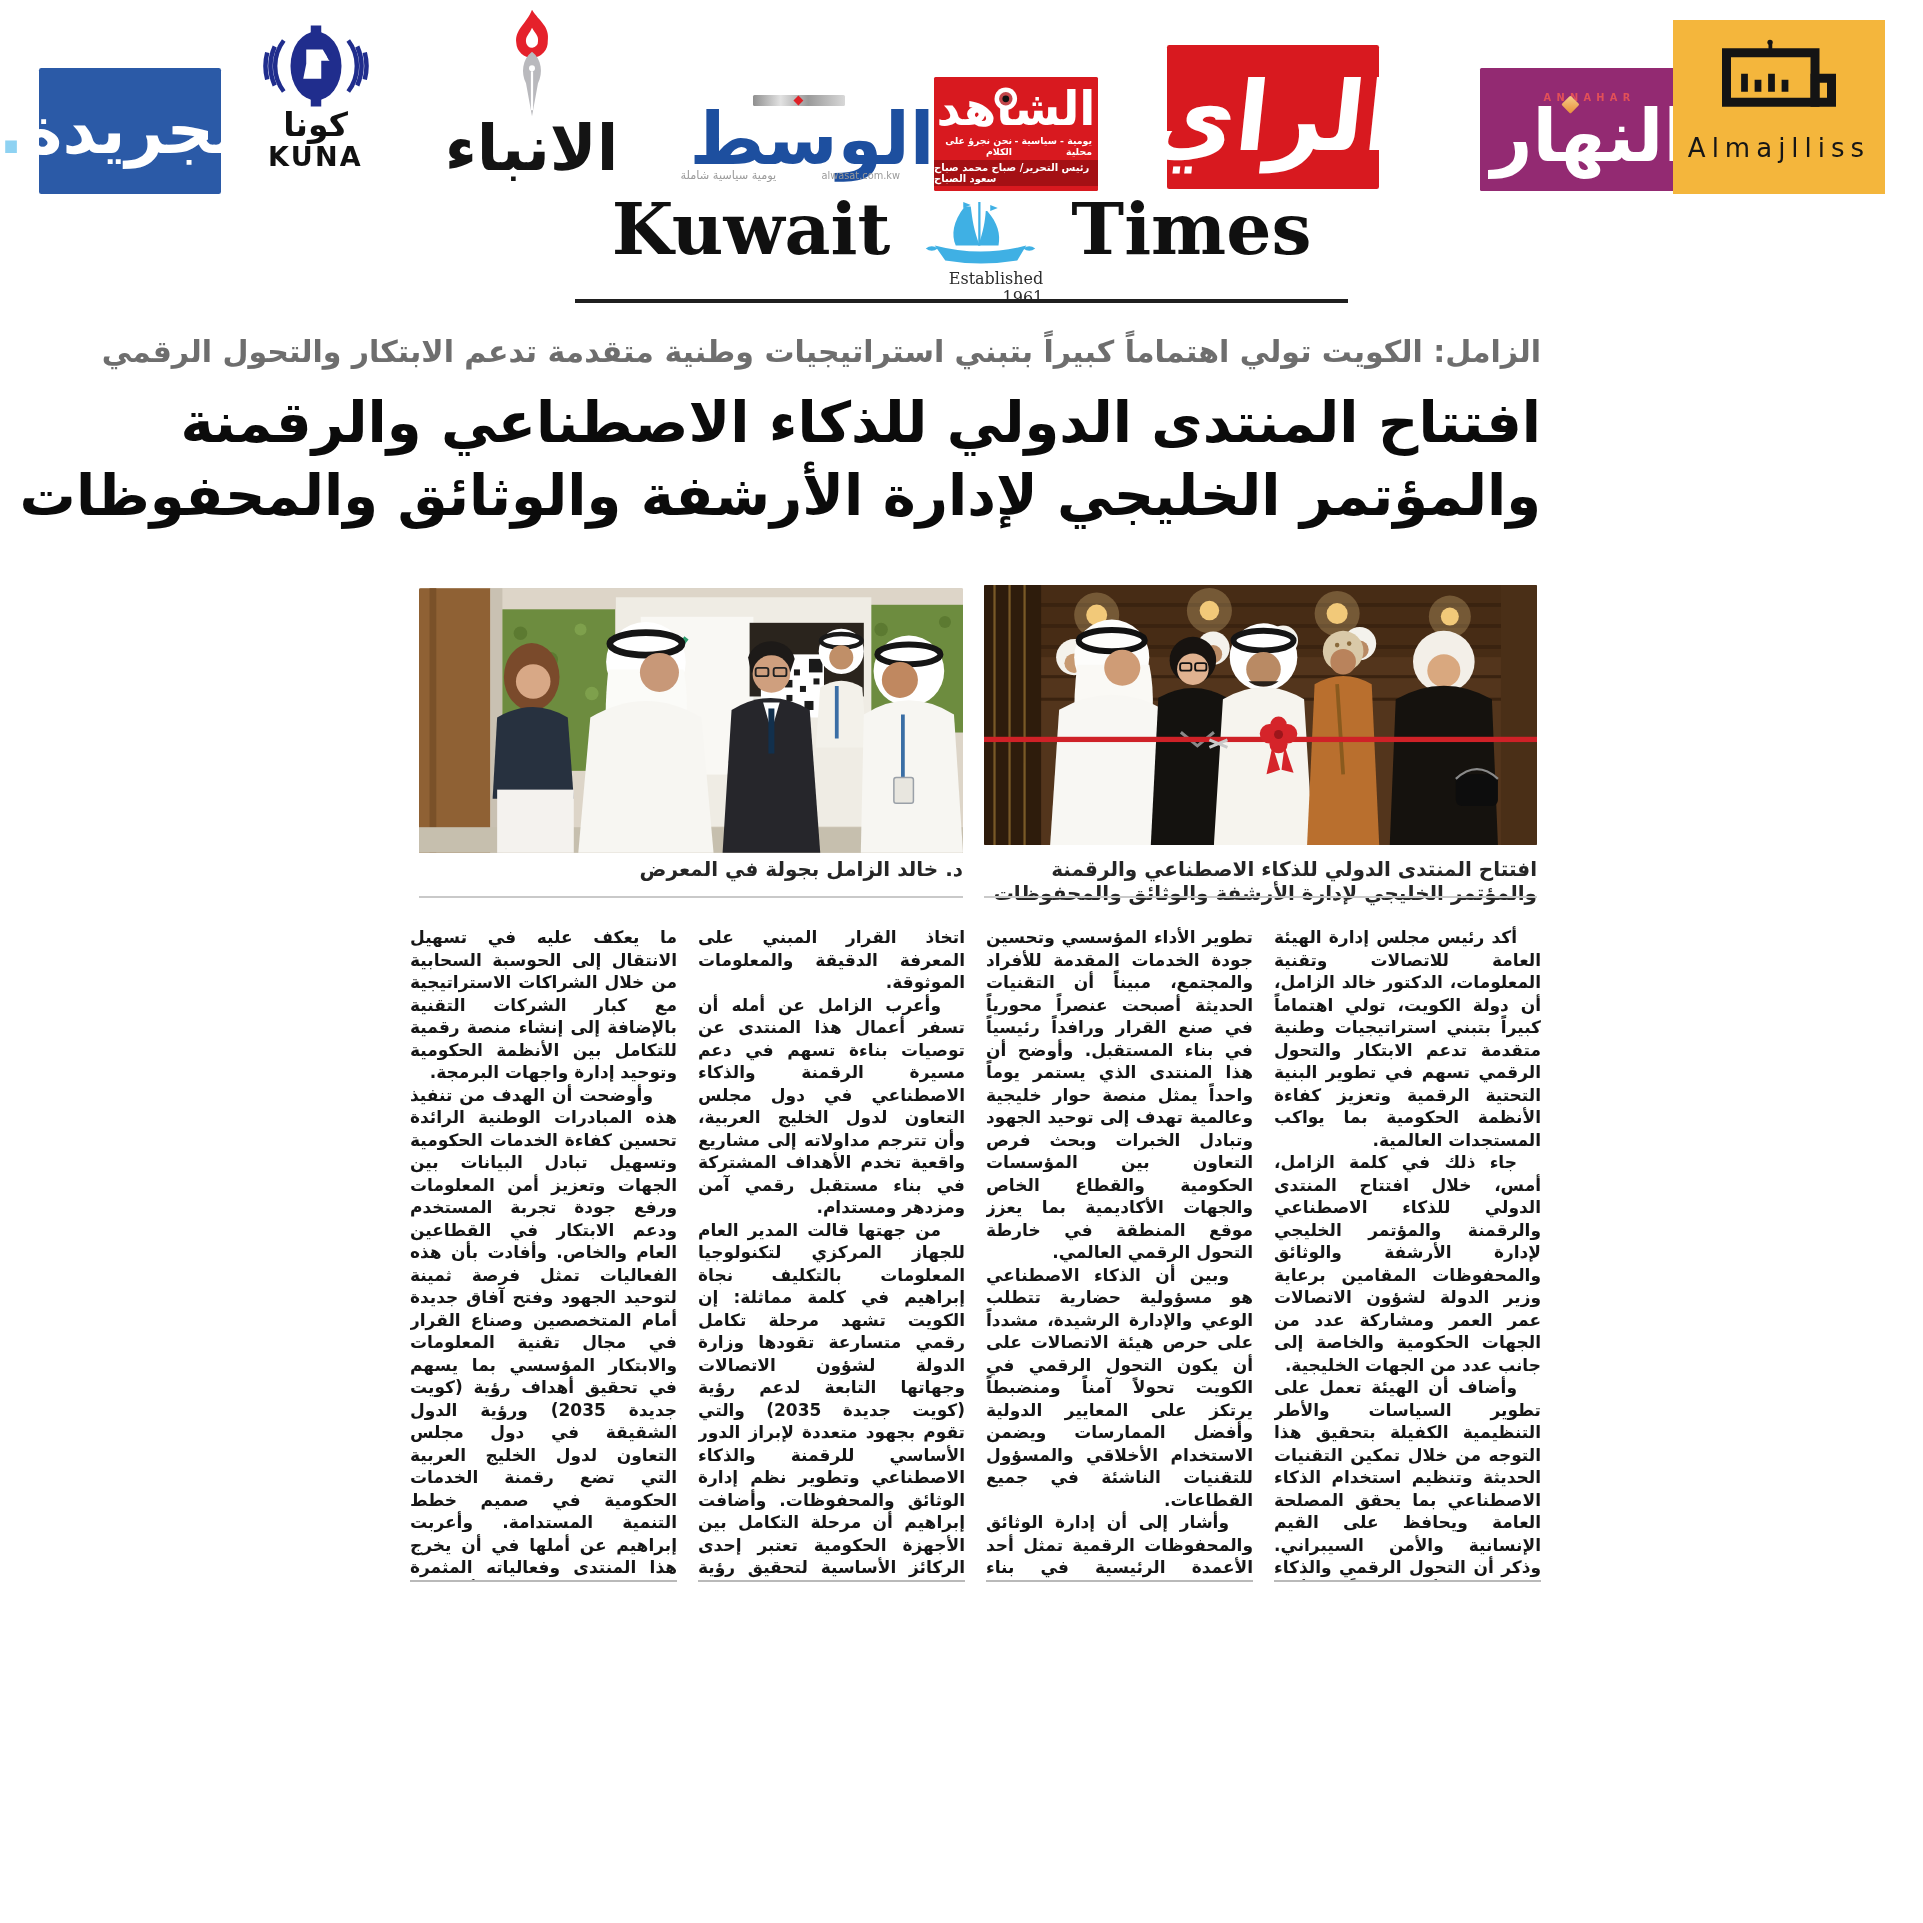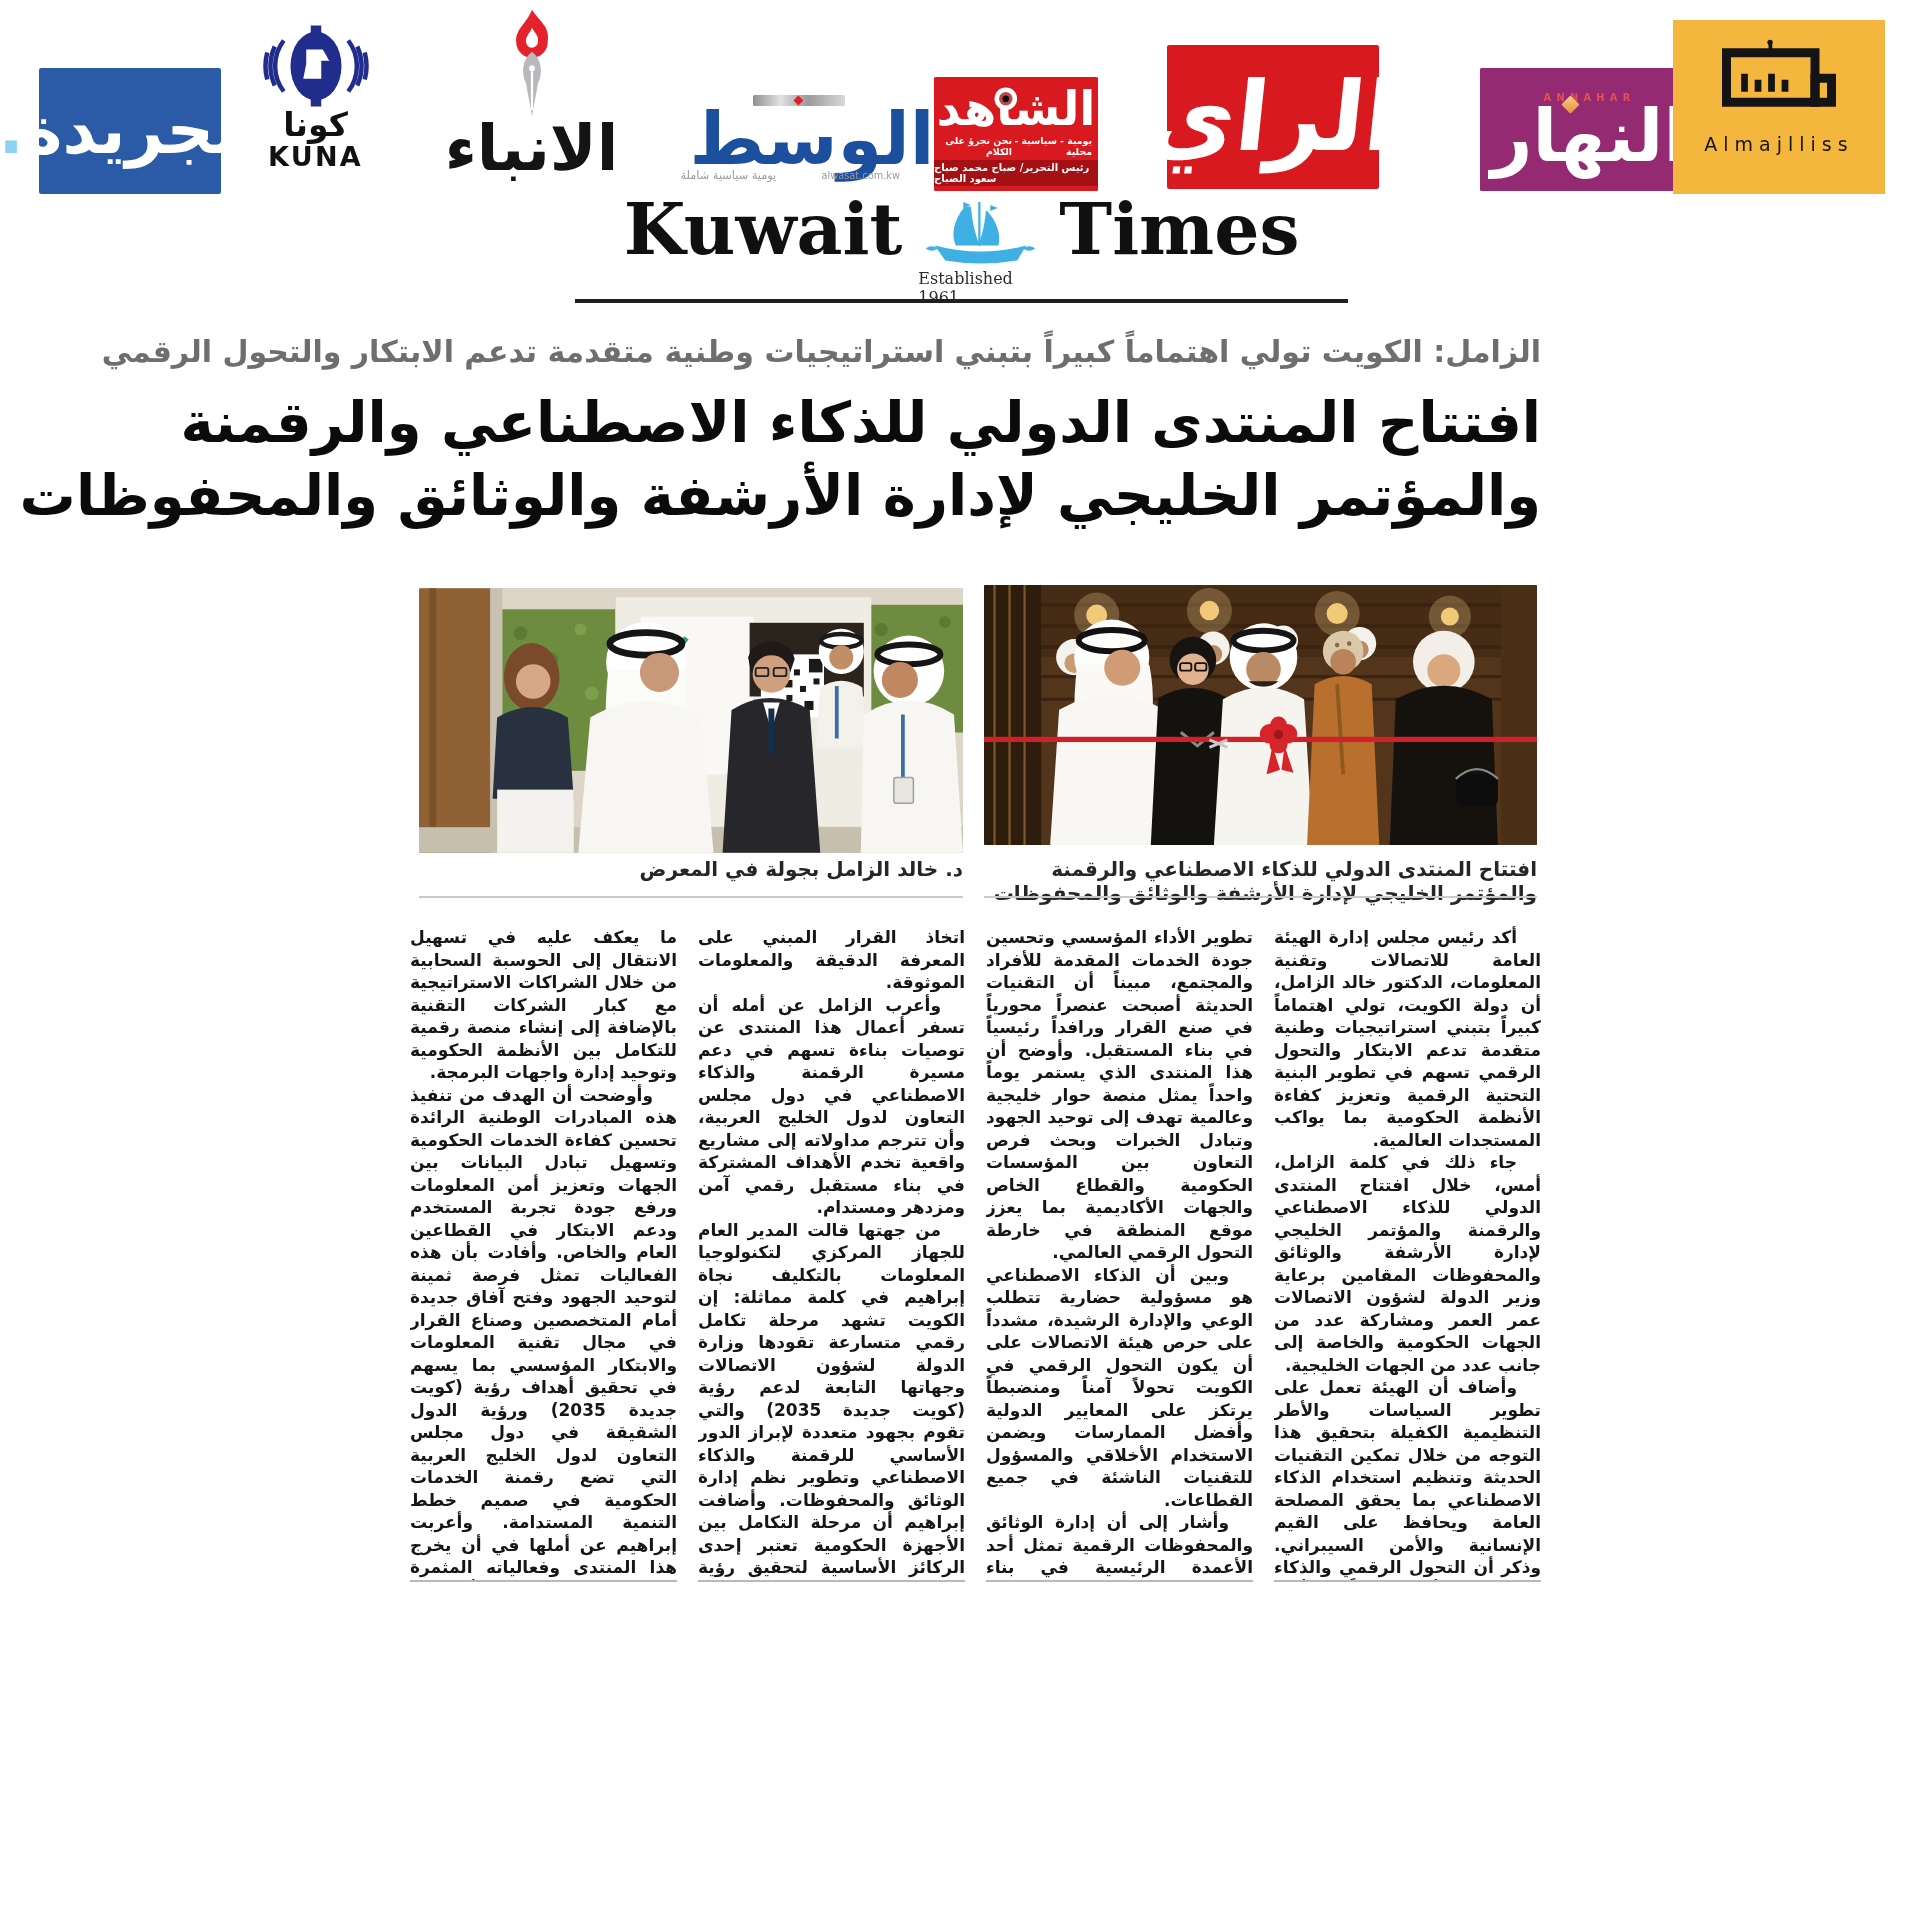--- a/index.html
+++ b/index.html
@@ -27,24 +27,24 @@
   .shahed .eye{position:absolute;top:9px;left:59px;}
   .shahed .sub{width:100%;display:flex;justify-content:space-between;direction:rtl;padding:0 6px;box-sizing:border-box;color:#fff;font-size:9.4px;font-weight:700;}
   .shahed .strip{width:100%;background:rgba(70,0,0,.35);color:#fff;font-size:10px;font-weight:700;text-align:left;direction:rtl;padding:2.3px 0;margin-top:3px;}
   .rai{left:1167px;top:45px;width:212px;height:144px;background:#d8191f;border-radius:2.3px;}
   .rai .t{color:#fff;font-size:96px;font-weight:900;line-height:1;transform:skewX(-6deg);}
   .annahar{left:1480px;top:68px;width:219px;height:123px;background:#932a72;flex-direction:column;border-radius:1.5px;}
   .annahar .en{color:#e25058;font-size:9.8px;letter-spacing:5.3px;font-weight:700;margin-top:4.5px;}
   .annahar .t{color:#fff;font-size:72px;font-weight:900;line-height:1;margin-top:-3px;}
   .annahar .gem{position:absolute;left:84px;top:30px;width:12.8px;height:12.8px;background:linear-gradient(135deg,#f7cf8a,#e8903a);transform:rotate(45deg);border-radius:1.5px;}
   .majlis{left:1673px;top:19.5px;width:212px;height:174px;background:#f4b63c;flex-direction:column;justify-content:flex-start;}
-  .majlis .en{color:#161616;font-size:19px;letter-spacing:6px;margin-top:10.5px;}
-
-  
-  .masthead{left:661px;top:194px;width:601px;display:flex;justify-content:center;align-items:flex-start;gap:16px;}
+  .majlis .en{color:#161616;font-size:26px;letter-spacing:6px;margin-top:10.5px;}
+
+  
+  .masthead{left:661px;top:194px;width:601px;display:flex;justify-content:center;align-items:flex-start;gap:28px;text-align:right;}
   .mast-word{font-family:"DejaVu Serif",serif;font-weight:bold;font-size:71px;color:#101010;line-height:1;}
   .mast-center{display:flex;flex-direction:column;align-items:center;margin-top:4.5px;}
   .established{font-family:"DejaVu Serif",serif;font-size:16px;color:#2c2c2c;margin-top:1.5px;}
   .mast-rule{left:575px;top:299px;width:773px;height:3.8px;background:#1f1f1f;}
 
   
   .kicker{left:415px;top:334px;width:1126px;direction:rtl;text-align:center;font-size:30px;font-weight:700;color:#6e6e6e;white-space:nowrap;}
   .headline{left:410px;top:387px;width:1131px;direction:rtl;text-align:left;color:#0b0b0b;}
   .headline .hl{font-size:56px;font-weight:900;line-height:1.3;white-space:nowrap;}
 

